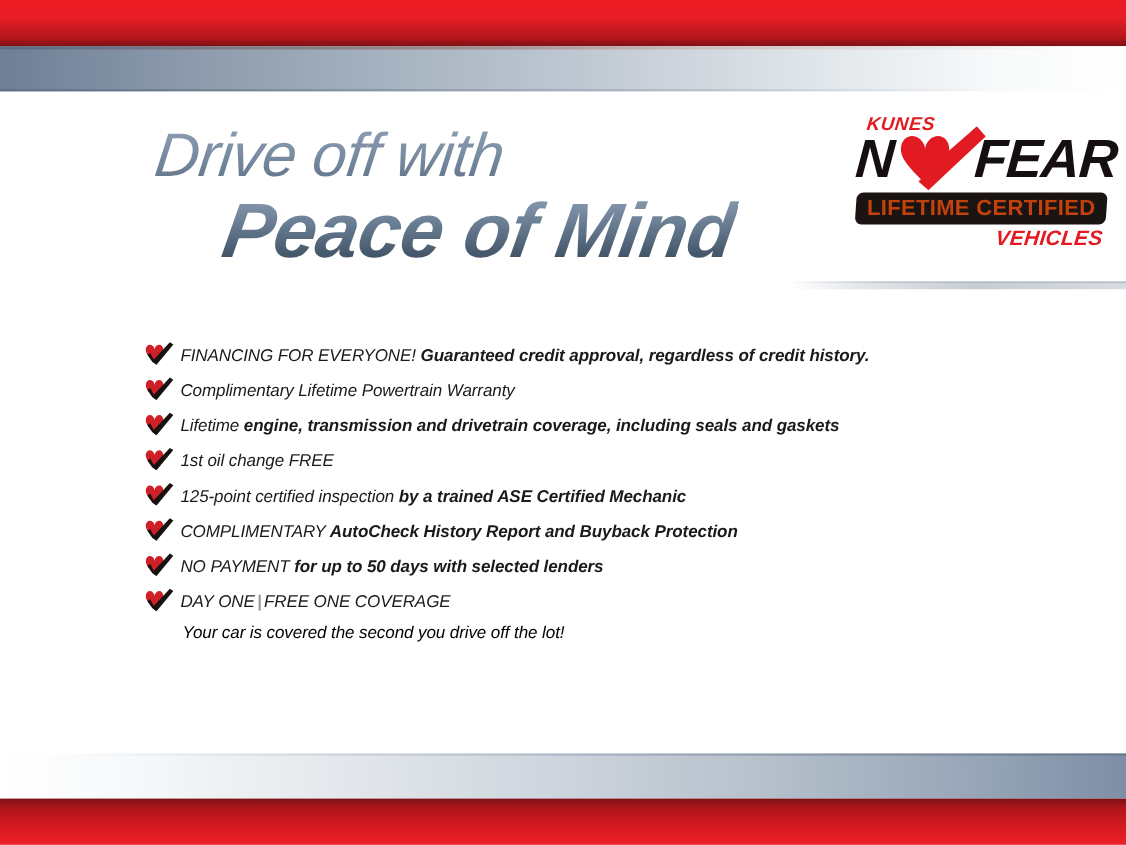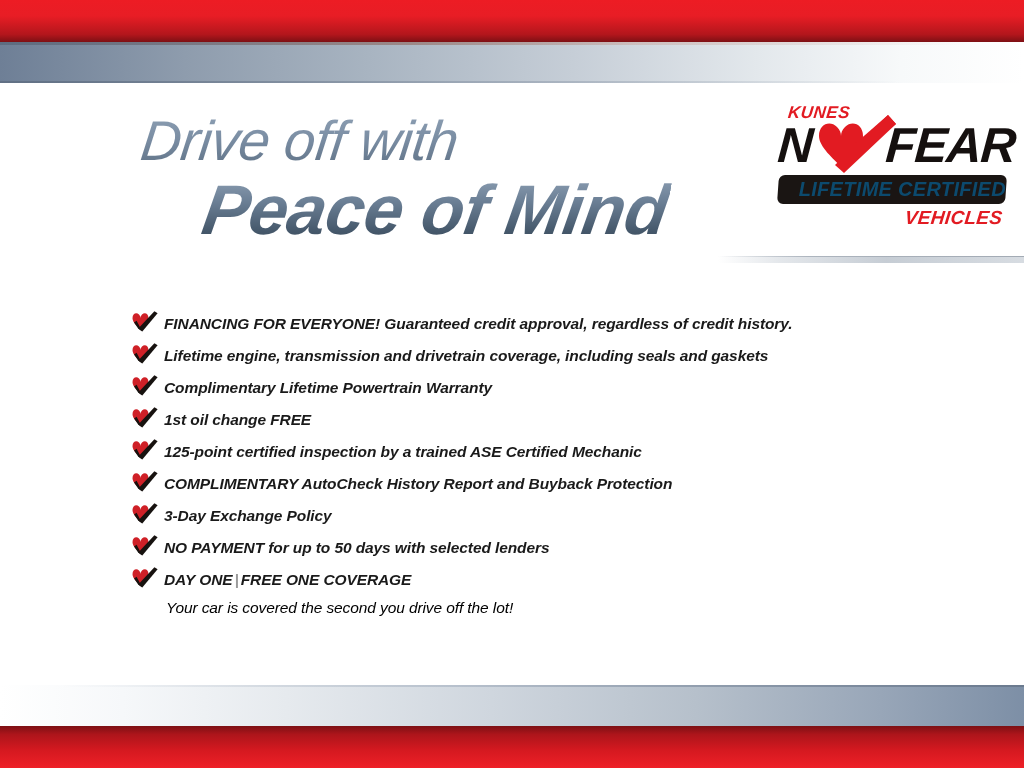--- a/index.html
+++ b/index.html
@@ -213,25 +213,24 @@
     border-radius: 6px;
     transform: skewX(-4deg);
   }
   .logo-bar-text {
     position: absolute;
     left: 0;
     top: 0;
     width: 228px;
     height: 29px;
     line-height: 29px;
-    text-align: right;
-    color: #0c4a6e;
+    text-align: center;
+    color: #c2410c;
     font-size: 20px;
     font-weight: 800;
-    font-style: italic;
     font-stretch: condensed;
     letter-spacing: 0.3px;
     white-space: nowrap;
   }
   .logo-vehicles {
     position: absolute;
     right: 10px;
     top: 104px;
     font-size: 19px;
     font-weight: 800;
@@ -264,21 +263,21 @@
   }
   .benefit-text {
     font-size: 15.5px;
     line-height: 32px;
     font-style: italic;
     color: #1a1a1a;
     white-space: nowrap;
     letter-spacing: -0.1px;
   }
   .benefit-text .b {
-    font-weight: 700;
+    font-weight: 400;
   }
   .benefit-text .n {
     font-weight: 700;
   }
   .benefit-sep {
     color: #9a9a9a;
     font-weight: 700;
     padding: 0 2px;
   }
   .benefit-subtext {
@@ -344,42 +343,42 @@
     </div>
 
     <div class="benefit-row">
       <span class="benefit-check">
         <svg viewBox="0 0 28 21" width="28" height="21" aria-hidden="true">
           <path d="M2.5 7.2 C2.5 2.6, 6.4 1.0, 9.0 3.6 C10.1 4.8, 10.5 6.0, 10.5 7.2 C10.5 6.0, 10.9 4.8, 12.0 3.6 C14.6 1.0, 18.5 2.6, 18.5 7.2 C18.5 11.4, 13.1 16.0, 10.5 19.0 C7.9 16.0, 2.5 11.4, 2.5 7.2 Z" fill="#cf2027"></path>
           <path d="M8.2 17.6 L12.3 20.6 L27.6 2.2 L24.4 0.2 Z" fill="#17120f"></path>
           <path d="M4.0 11.6 L8.2 17.6 L12.3 20.6 L6.6 9.8 Z" fill="#17120f"></path>
         </svg>
       </span>
+      <span class="benefit-text"><span class="b">Complimentary Lifetime Powertrain Warranty</span><span class="n"></span></span>
+    </div>
+
+    <div class="benefit-row">
+      <span class="benefit-check">
+        <svg viewBox="0 0 28 21" width="28" height="21" aria-hidden="true">
+          <path d="M2.5 7.2 C2.5 2.6, 6.4 1.0, 9.0 3.6 C10.1 4.8, 10.5 6.0, 10.5 7.2 C10.5 6.0, 10.9 4.8, 12.0 3.6 C14.6 1.0, 18.5 2.6, 18.5 7.2 C18.5 11.4, 13.1 16.0, 10.5 19.0 C7.9 16.0, 2.5 11.4, 2.5 7.2 Z" fill="#cf2027"></path>
+          <path d="M8.2 17.6 L12.3 20.6 L27.6 2.2 L24.4 0.2 Z" fill="#17120f"></path>
+          <path d="M4.0 11.6 L8.2 17.6 L12.3 20.6 L6.6 9.8 Z" fill="#17120f"></path>
+        </svg>
+      </span>
       <span class="benefit-text"><span class="b">Lifetime</span><span class="n"> engine, transmission and drivetrain coverage, including seals and gaskets</span></span>
     </div>
 
     <div class="benefit-row">
       <span class="benefit-check">
         <svg viewBox="0 0 28 21" width="28" height="21" aria-hidden="true">
           <path d="M2.5 7.2 C2.5 2.6, 6.4 1.0, 9.0 3.6 C10.1 4.8, 10.5 6.0, 10.5 7.2 C10.5 6.0, 10.9 4.8, 12.0 3.6 C14.6 1.0, 18.5 2.6, 18.5 7.2 C18.5 11.4, 13.1 16.0, 10.5 19.0 C7.9 16.0, 2.5 11.4, 2.5 7.2 Z" fill="#cf2027"></path>
           <path d="M8.2 17.6 L12.3 20.6 L27.6 2.2 L24.4 0.2 Z" fill="#17120f"></path>
           <path d="M4.0 11.6 L8.2 17.6 L12.3 20.6 L6.6 9.8 Z" fill="#17120f"></path>
         </svg>
       </span>
-      <span class="benefit-text"><span class="b">Complimentary Lifetime Powertrain Warranty</span><span class="n"></span></span>
-    </div>
-
-    <div class="benefit-row">
-      <span class="benefit-check">
-        <svg viewBox="0 0 28 21" width="28" height="21" aria-hidden="true">
-          <path d="M2.5 7.2 C2.5 2.6, 6.4 1.0, 9.0 3.6 C10.1 4.8, 10.5 6.0, 10.5 7.2 C10.5 6.0, 10.9 4.8, 12.0 3.6 C14.6 1.0, 18.5 2.6, 18.5 7.2 C18.5 11.4, 13.1 16.0, 10.5 19.0 C7.9 16.0, 2.5 11.4, 2.5 7.2 Z" fill="#cf2027"></path>
-          <path d="M8.2 17.6 L12.3 20.6 L27.6 2.2 L24.4 0.2 Z" fill="#17120f"></path>
-          <path d="M4.0 11.6 L8.2 17.6 L12.3 20.6 L6.6 9.8 Z" fill="#17120f"></path>
-        </svg>
-      </span>
       <span class="benefit-text"><span class="b">1st oil change FREE</span><span class="n"></span></span>
     </div>
 
     <div class="benefit-row">
       <span class="benefit-check">
         <svg viewBox="0 0 28 21" width="28" height="21" aria-hidden="true">
           <path d="M2.5 7.2 C2.5 2.6, 6.4 1.0, 9.0 3.6 C10.1 4.8, 10.5 6.0, 10.5 7.2 C10.5 6.0, 10.9 4.8, 12.0 3.6 C14.6 1.0, 18.5 2.6, 18.5 7.2 C18.5 11.4, 13.1 16.0, 10.5 19.0 C7.9 16.0, 2.5 11.4, 2.5 7.2 Z" fill="#cf2027"></path>
           <path d="M8.2 17.6 L12.3 20.6 L27.6 2.2 L24.4 0.2 Z" fill="#17120f"></path>
           <path d="M4.0 11.6 L8.2 17.6 L12.3 20.6 L6.6 9.8 Z" fill="#17120f"></path>
         </svg>
@@ -391,30 +390,20 @@
       <span class="benefit-check">
         <svg viewBox="0 0 28 21" width="28" height="21" aria-hidden="true">
           <path d="M2.5 7.2 C2.5 2.6, 6.4 1.0, 9.0 3.6 C10.1 4.8, 10.5 6.0, 10.5 7.2 C10.5 6.0, 10.9 4.8, 12.0 3.6 C14.6 1.0, 18.5 2.6, 18.5 7.2 C18.5 11.4, 13.1 16.0, 10.5 19.0 C7.9 16.0, 2.5 11.4, 2.5 7.2 Z" fill="#cf2027"></path>
           <path d="M8.2 17.6 L12.3 20.6 L27.6 2.2 L24.4 0.2 Z" fill="#17120f"></path>
           <path d="M4.0 11.6 L8.2 17.6 L12.3 20.6 L6.6 9.8 Z" fill="#17120f"></path>
         </svg>
       </span>
       <span class="benefit-text"><span class="b">COMPLIMENTARY</span><span class="n"> AutoCheck History Report and Buyback Protection</span></span>
     </div>
 
-    <div class="benefit-row">
-      <span class="benefit-check">
-        <svg viewBox="0 0 28 21" width="28" height="21" aria-hidden="true">
-          <path d="M2.5 7.2 C2.5 2.6, 6.4 1.0, 9.0 3.6 C10.1 4.8, 10.5 6.0, 10.5 7.2 C10.5 6.0, 10.9 4.8, 12.0 3.6 C14.6 1.0, 18.5 2.6, 18.5 7.2 C18.5 11.4, 13.1 16.0, 10.5 19.0 C7.9 16.0, 2.5 11.4, 2.5 7.2 Z" fill="#cf2027"></path>
-          <path d="M8.2 17.6 L12.3 20.6 L27.6 2.2 L24.4 0.2 Z" fill="#17120f"></path>
-          <path d="M4.0 11.6 L8.2 17.6 L12.3 20.6 L6.6 9.8 Z" fill="#17120f"></path>
-        </svg>
-      </span>
-      <span class="benefit-text"><span class="b">3-Day Exchange Policy</span><span class="n"></span></span>
-    </div>
 
     <div class="benefit-row">
       <span class="benefit-check">
         <svg viewBox="0 0 28 21" width="28" height="21" aria-hidden="true">
           <path d="M2.5 7.2 C2.5 2.6, 6.4 1.0, 9.0 3.6 C10.1 4.8, 10.5 6.0, 10.5 7.2 C10.5 6.0, 10.9 4.8, 12.0 3.6 C14.6 1.0, 18.5 2.6, 18.5 7.2 C18.5 11.4, 13.1 16.0, 10.5 19.0 C7.9 16.0, 2.5 11.4, 2.5 7.2 Z" fill="#cf2027"></path>
           <path d="M8.2 17.6 L12.3 20.6 L27.6 2.2 L24.4 0.2 Z" fill="#17120f"></path>
           <path d="M4.0 11.6 L8.2 17.6 L12.3 20.6 L6.6 9.8 Z" fill="#17120f"></path>
         </svg>
       </span>
       <span class="benefit-text"><span class="b">NO PAYMENT</span><span class="n"> for up to 50 days with selected lenders</span></span>

